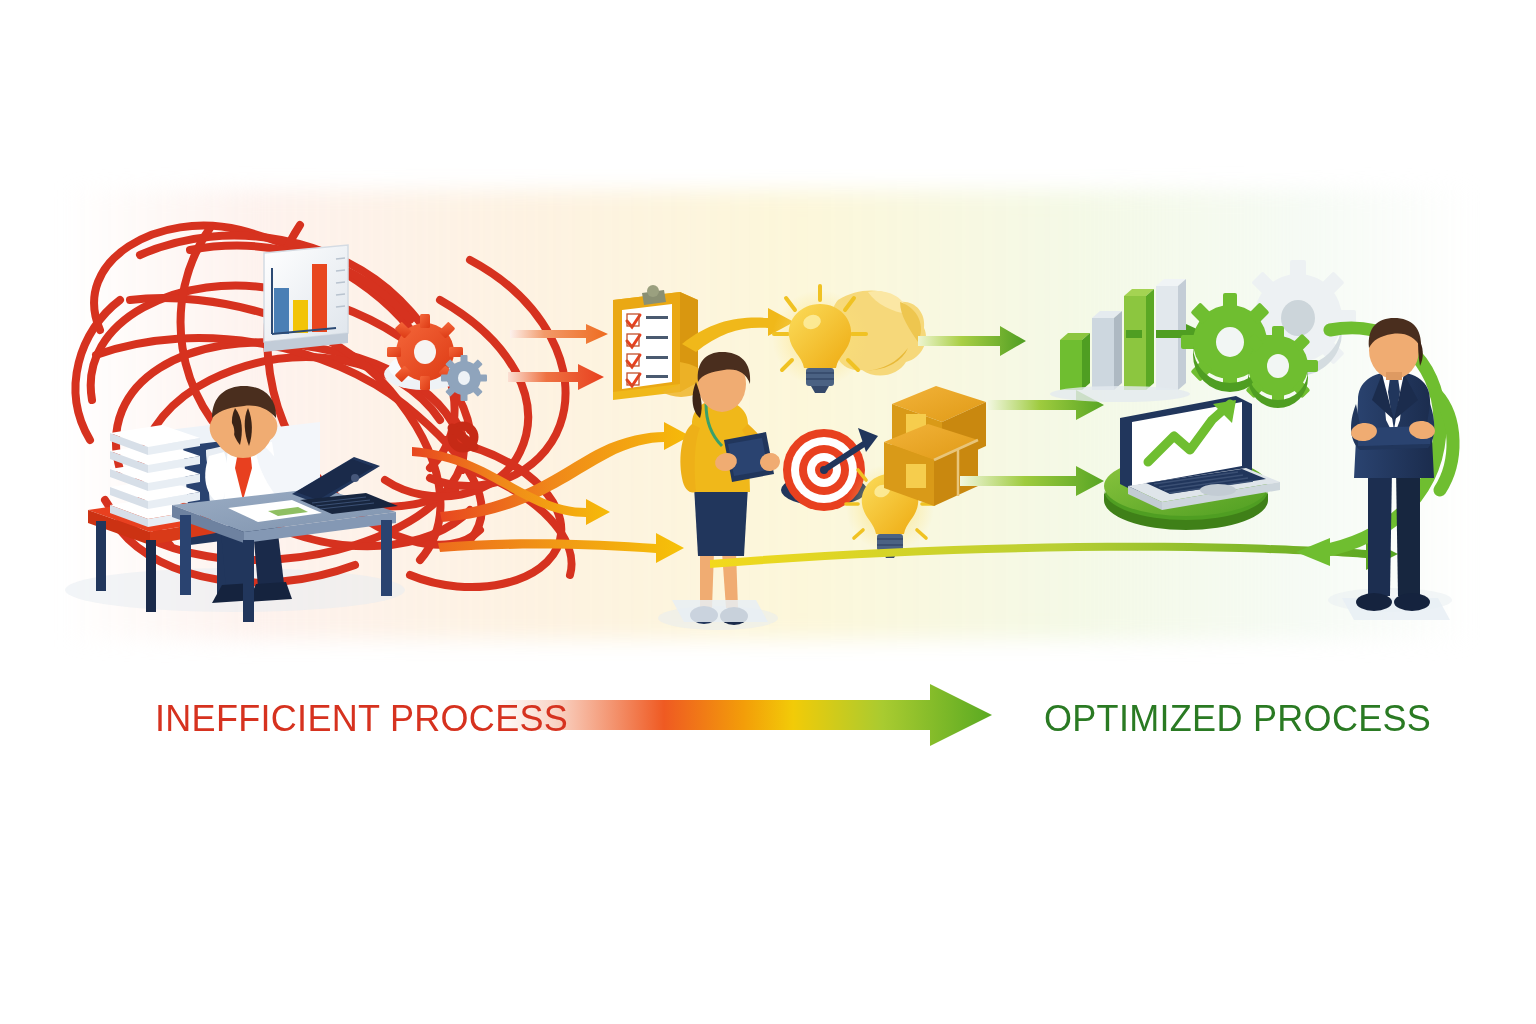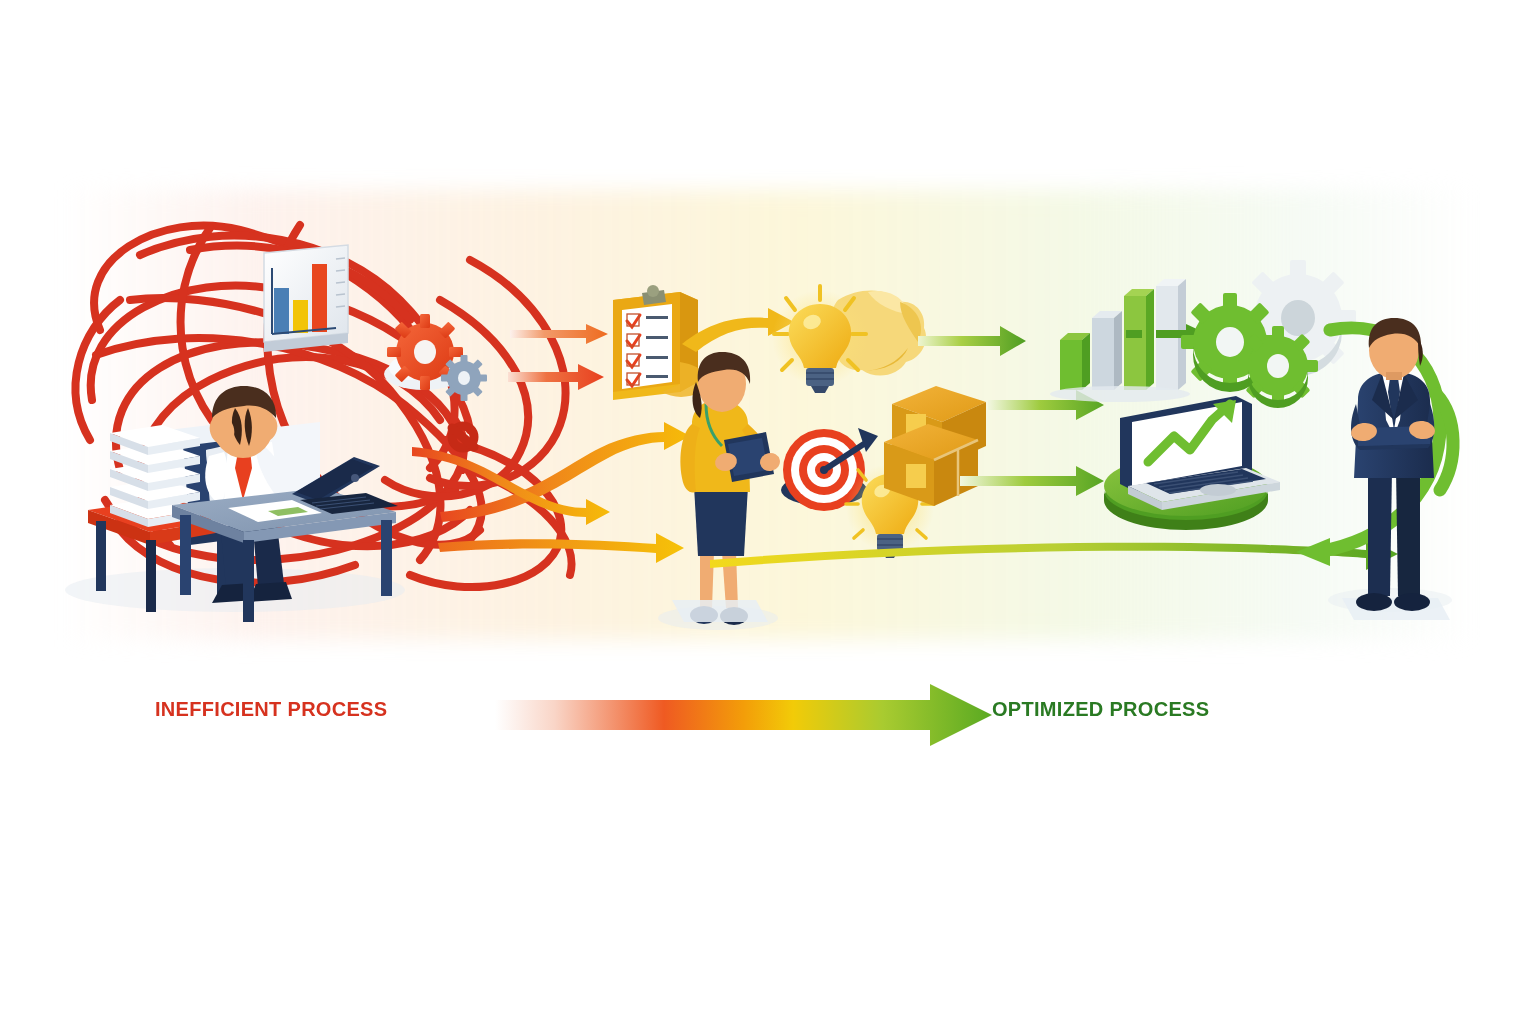--- a/index.html
+++ b/index.html
@@ -15,25 +15,25 @@
       rgba(253,238,232,0.75) 14%,
       rgba(253,240,220,0.85) 34%,
       rgba(252,246,214,0.9) 52%,
       rgba(242,248,226,0.85) 72%,
       rgba(240,248,238,0.6) 88%,
       rgba(255,255,255,0) 100%);
     filter:blur(10px);
   }
   svg.layer{position:absolute;left:0;top:0;width:1536px;height:1024px;overflow:visible;}
   .lbl{
-    position:absolute;font-weight:700;letter-spacing:.3px;
-    font-size:20px;white-space:nowrap;
+    position:absolute;font-weight:400;letter-spacing:.3px;
+    font-size:36px;white-space:nowrap;
   }
   #lbl-left{left:155px;top:698px;color:#d6321f;}
-  #lbl-right{left:992px;top:698px;color:#2a7a23;}
+  #lbl-right{left:1044px;top:698px;color:#2a7a23;}
 </style>
 </head>
 <body>
 
 <div id="stage">
 
   <div id="bgband"></div>
 
   <svg class="layer" viewBox="0 0 1536 1024">
     <defs>

